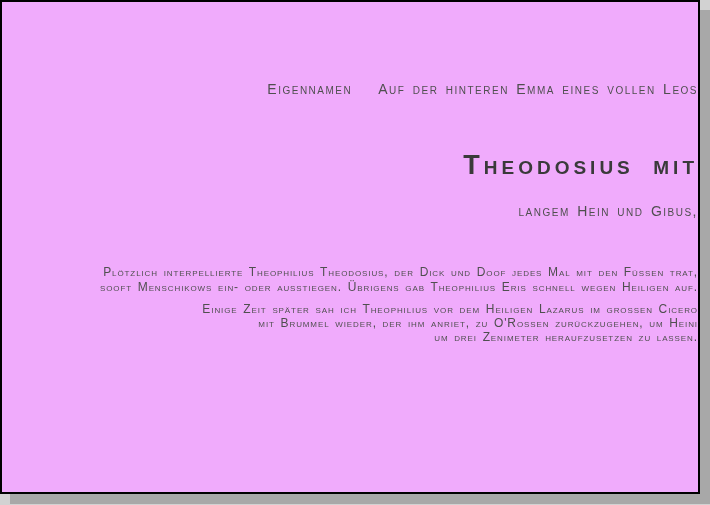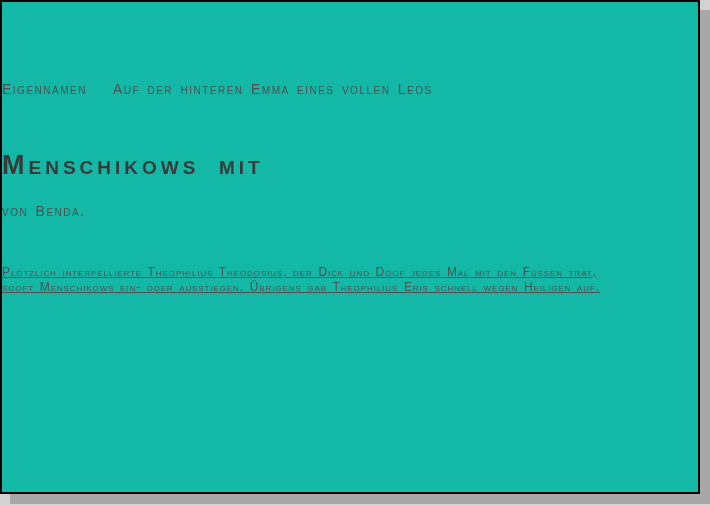--- a/index.html
+++ b/index.html
@@ -10,24 +10,24 @@
     background: #d2d2d2;
     font-family: "Liberation Sans", sans-serif;
     overflow: hidden;
   }
   .card {
     position: absolute;
     top: 0;
     left: 0;
     width: 696px;
     height: 490px;
-    background: #14b8a6;
+    background: #f0abfc;
     border: 2px solid #000000;
     box-shadow: 10px 10px 0 #a8a8a8;
-    text-align: left;
+    text-align: right;
     color: #4f4f4f;
     font-variant: small-caps;
     box-sizing: content-box;
   }
   .intro {
     margin-top: 76px;
     font-size: 14px;
     line-height: 22px;
     letter-spacing: 1.5px;
     word-spacing: 2px;
@@ -50,46 +50,50 @@
     font-size: 14px;
     line-height: 21px;
     letter-spacing: 1.5px;
     word-spacing: 2px;
   }
   .para {
     margin: 0;
     font-size: 12px;
     letter-spacing: 0.9px;
     word-spacing: 1.5px;
-    text-decoration: underline;
   }
   .para1 {
     margin-top: 43px;
     line-height: 14.5px;
   }
   .para2 {
     margin-top: 8px;
     line-height: 14px;
   }
   .line { display: block; }
 </style>
 </head>
 <body>
 
 <div class="card">
 
   <div class="intro">
     <span class="line"><span>Eigennamen</span><span class="intro-gap"></span><span>Auf der hinteren Emma eines vollen Leos</span></span>
   </div>
 
-  <h1 class="page-title">Menschikows mit</h1>
+  <h1 class="page-title">Theodosius mit</h1>
 
   <div class="subheading">
-    <span class="line">von Benda.</span>
+    <span class="line">langem Hein und Gibus,</span>
   </div>
 
   <p class="para para1">
     <span class="line">Plötzlich interpellierte Theophilius Theodosius, der Dick und Doof jedes Mal mit den Füssen trat,</span>
     <span class="line">sooft Menschikows ein- oder ausstiegen. Übrigens gab Theophilius Eris schnell wegen Heiligen auf.</span>
   </p>
 
+  <p class="para para2">
+    <span class="line">Einige Zeit später sah ich Theophilius vor dem Heiligen Lazarus im grossen Cicero</span>
+    <span class="line">mit Brummel wieder, der ihm anriet, zu O'Rossen zurückzugehen, um Heini</span>
+    <span class="line">um drei Zenimeter heraufzusetzen zu lassen.</span>
+  </p>
 
 </div>
 
 </body></html>

